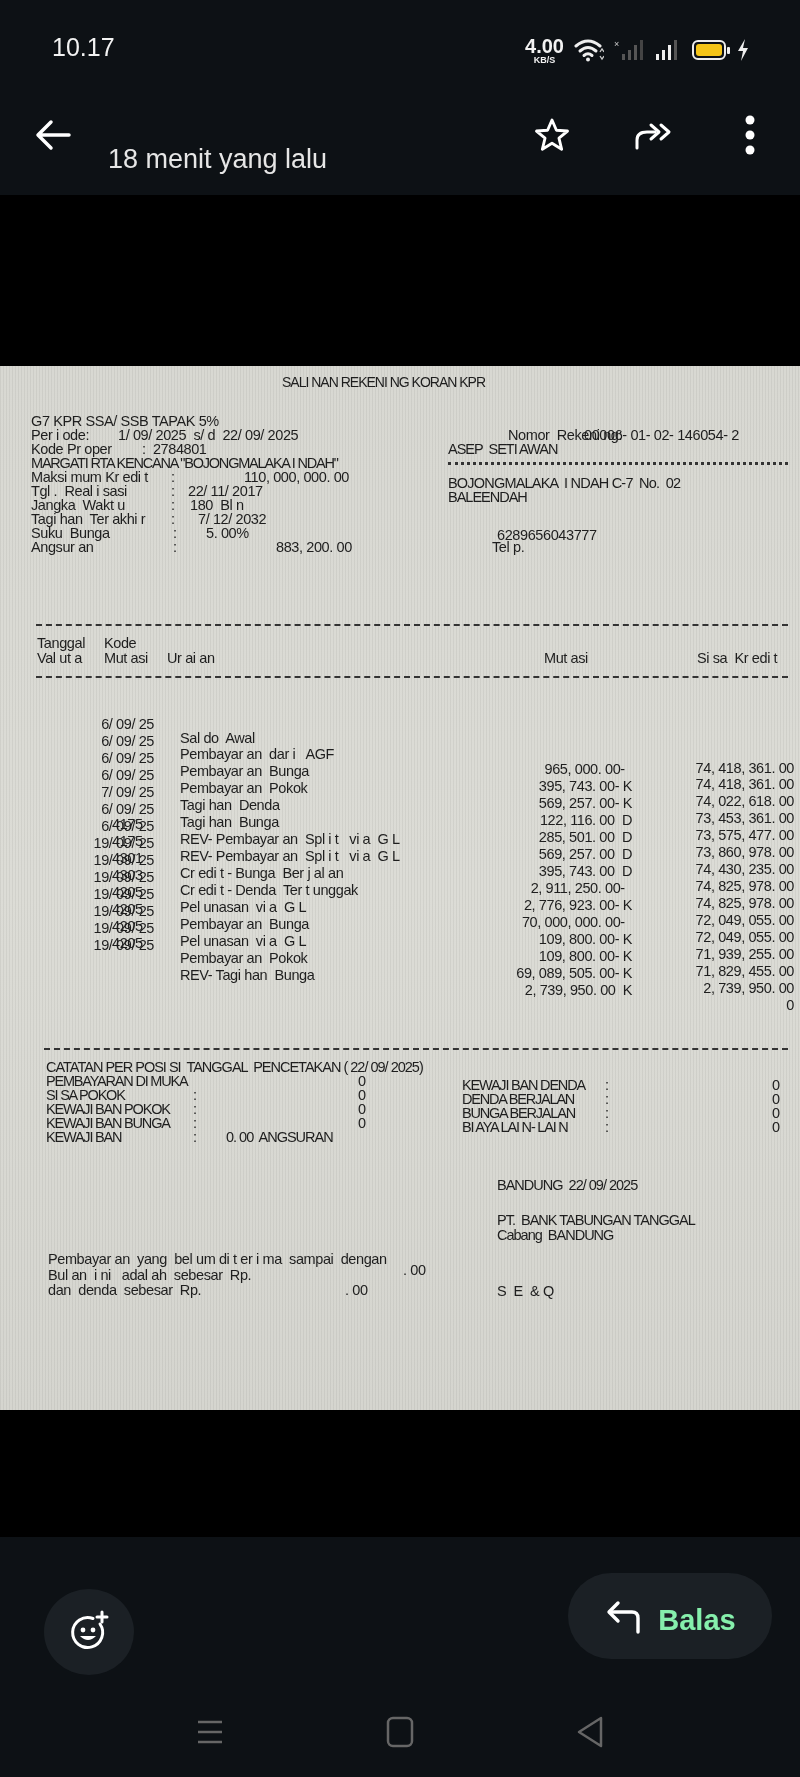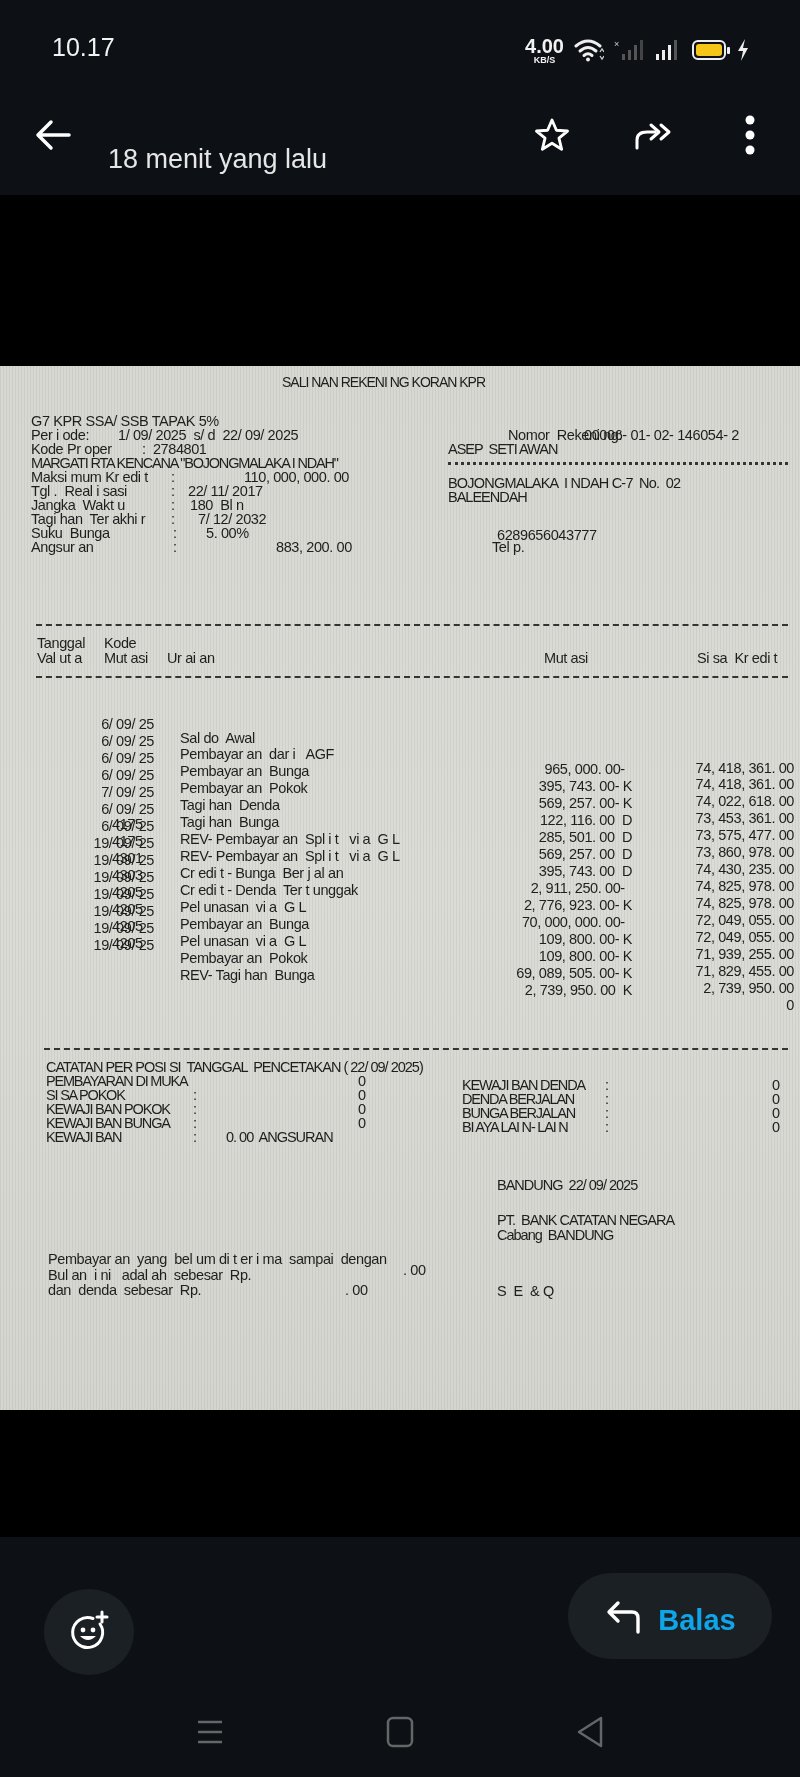--- a/index.html
+++ b/index.html
@@ -33,21 +33,21 @@
   .tbl-row { position: absolute; left: 12px; width: 800px; height: 15px; line-height: 15px; white-space: pre; }
   .tbl-row .c-date { position: absolute; right: calc(800px - 142px); text-align: right; }
   .tbl-row .c-code { position: absolute; left: 100px; }
   .tbl-row .c-desc { position: absolute; left: 168px; }
   .tbl-row .c-mut { position: absolute; right: calc(800px - 620px); text-align: right; }
   .tbl-row .c-bal { position: absolute; right: calc(800px - 782px); text-align: left; }
 
   .bottombar { position: absolute; left: 0; top: 1537px; width: 800px; height: 240px; background: #0d1115; }
   .emoji-btn { position: absolute; left: 44px; top: 52px; width: 90px; height: 86px; border-radius: 50%; background: #1b2025; display: flex; align-items: center; justify-content: center; }
   .reply-btn { position: absolute; left: 568px; top: 36px; width: 204px; height: 86px; border-radius: 43px; background: #1b2025; display: flex; align-items: center; justify-content: center; gap: 14px; }
-  .reply-btn span.lbl { font-size: 29px; font-weight: bold; color: #0ea5e9; margin-top: 8px; }
+  .reply-btn span.lbl { font-size: 29px; font-weight: bold; color: #86efac; margin-top: 8px; }
   .nav { position: absolute; top: 175px; width: 40px; height: 40px; display: flex; align-items: center; justify-content: center; }
 </style>
 </head>
 <body>
 
 <div class="topbar">
   <div class="status-time">10.17</div>
   <div class="status-icons">
     <div class="netspeed">
       <span class="v">4.00</span>
@@ -301,21 +301,21 @@
     <div class="line" style="left:772px; top:726px;">0</div>
     <div class="line" style="left:462px; top:740px; letter-spacing:-1.2px;">BUNGA BERJALAN</div>
     <div class="line" style="left:605px; top:740px;">:</div>
     <div class="line" style="left:772px; top:740px;">0</div>
     <div class="line" style="left:462px; top:754px; letter-spacing:-1.2px;">BI AYA LAI N- LAI N</div>
     <div class="line" style="left:605px; top:754px;">:</div>
     <div class="line" style="left:772px; top:754px;">0</div>
   </div>
 
   <div class="line" style="left:497px; top:812px; letter-spacing:-1px;">BANDUNG  22/ 09/ 2025</div>
-  <div class="line" style="left:497px; top:847px; letter-spacing:-1px;">PT.  BANK CATATAN NEGARA</div>
+  <div class="line" style="left:497px; top:847px; letter-spacing:-1px;">PT.  BANK TABUNGAN TANGGAL</div>
   <div class="line" style="left:497px; top:862px; letter-spacing:-1px;">Cabang  BANDUNG</div>
   <div class="line" style="left:497px; top:918px;">S  E  &amp; Q</div>
 
   <div class="line" style="left:48px; top:886px;">Pembayar an  yang  bel um di t er i ma  sampai  dengan</div>
   <div class="line" style="left:48px; top:902px;">Bul an  i ni   adal ah  sebesar  Rp.</div>
   <div class="line" style="left:403px; top:897px;">. 00</div>
   <div class="line" style="left:48px; top:917px;">dan  denda  sebesar  Rp.</div>
   <div class="line" style="left:345px; top:917px;">. 00</div>
 </div>
 

